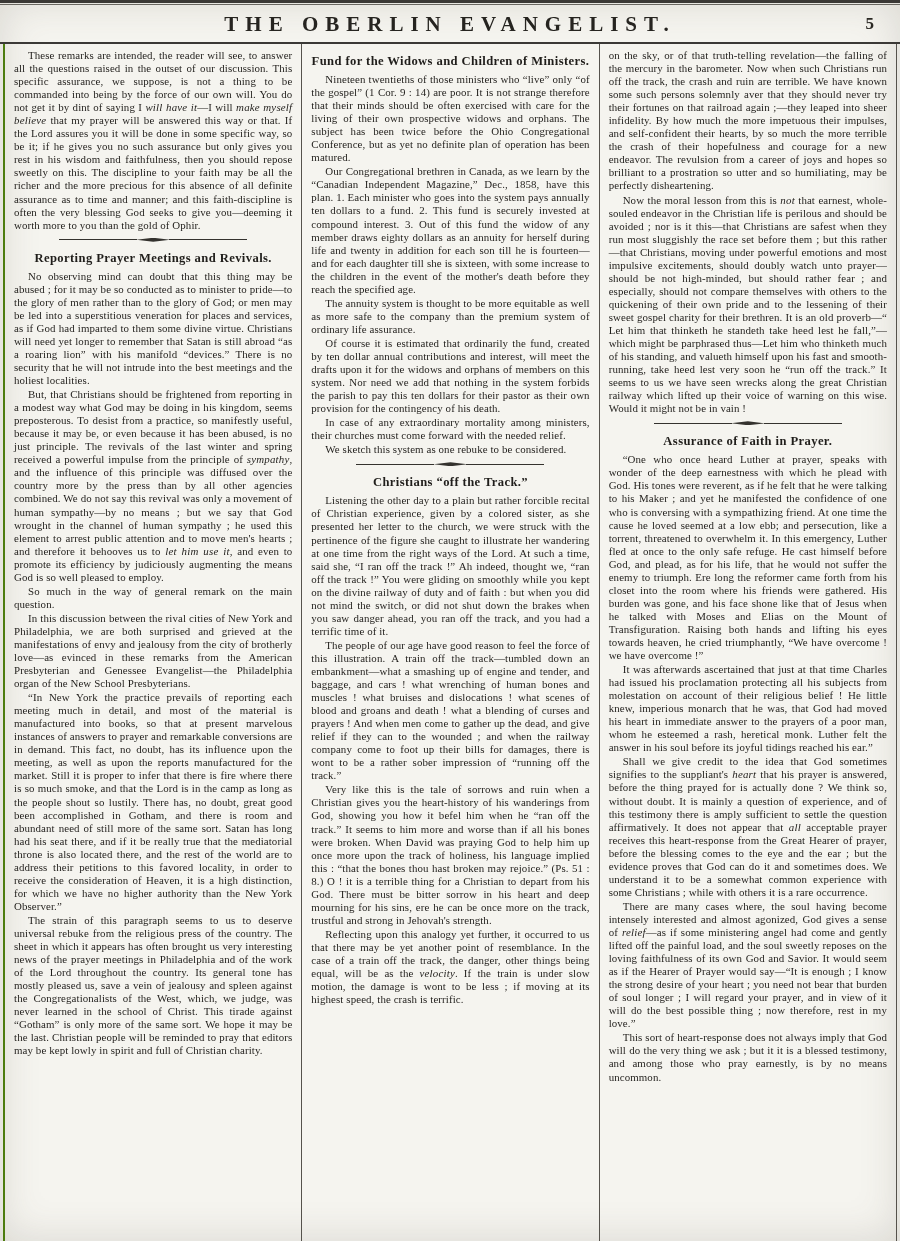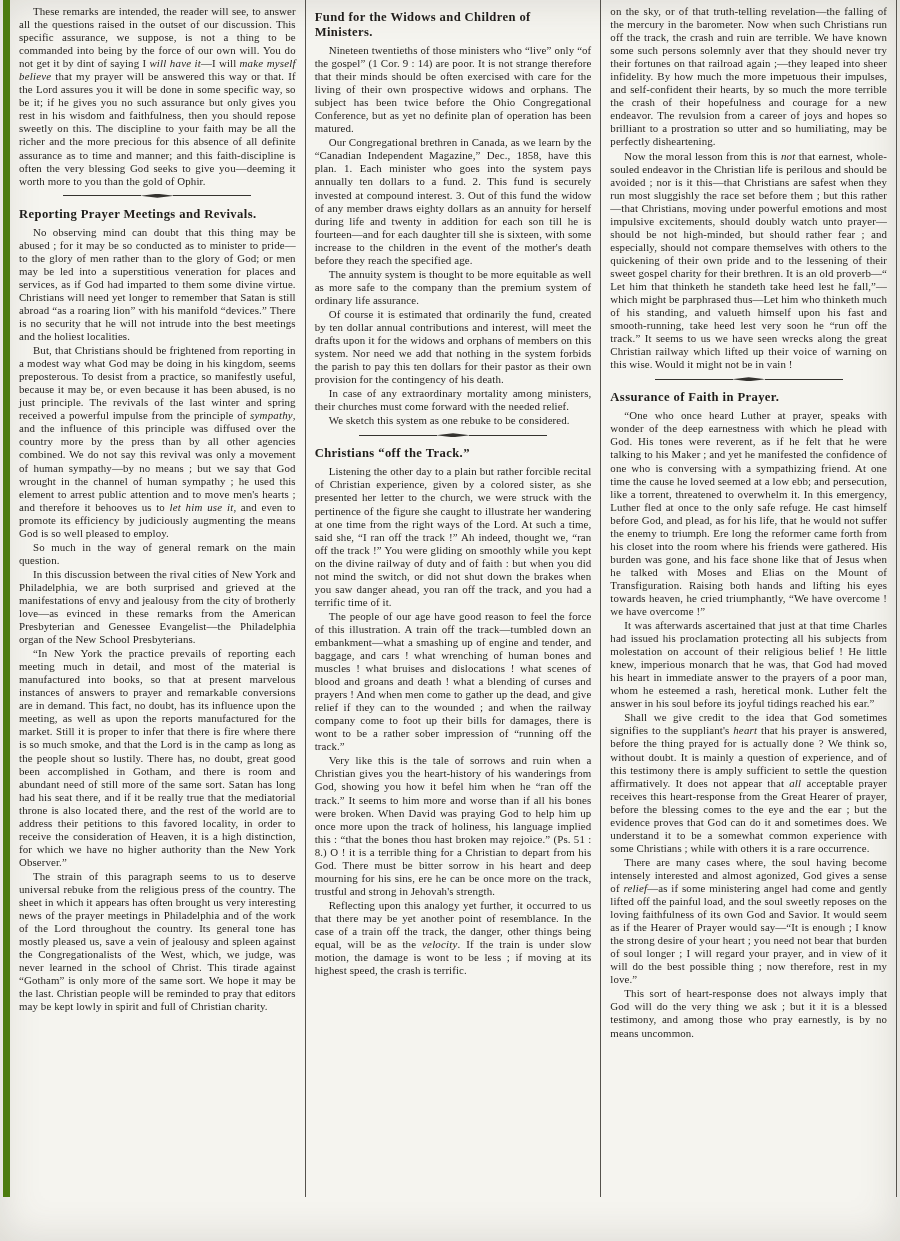--- a/index.html
+++ b/index.html
@@ -44,47 +44,51 @@
   }
   .column{
     flex:1 1 0;box-sizing:border-box;
     padding:5px 9px 0 9px;
     border-right:1px solid #55524c;
     overflow:hidden;
     text-align:justify;
     font-size:10.9px;line-height:13.05px;
     letter-spacing:0.1px;
   }
-  .column:first-child{border-left:7px solid #4d7c0f;}
+  .column:first-child{border-left:2px solid #4d7c0f;}
   .para{
     margin:0 0 1px 0;
     text-indent:14px;
   }
   .article-heading{
     font-size:12.6px;line-height:15px;
-    font-weight:bold;text-align:left;text-indent:0;
+    font-weight:bold;text-align:center;text-indent:0;
     margin:5px 0 4px 0;letter-spacing:0.4px;
   }
   .divider{
     display:flex;align-items:center;justify-content:center;
     height:12px;margin:2px 0 2px 0;
   }
   .divider-line{display:inline-block;width:78px;height:1px;background:#34322e;}
   .divider-diamond{
     display:inline-block;width:34px;height:4px;background:#34322e;
     clip-path:polygon(0 50%,50% 0,100% 50%,50% 100%);
     margin:0 -1px;
   }
   i{letter-spacing:0.2px;}
 </style>
 </head>
 <body>
 
 <div class="page">
 
+  <div class="masthead">
+    <div class="masthead-title">THE OBERLIN EVANGELIST.</div>
+    <div class="masthead-page-number">5</div>
+  </div>
 
   <div class="columns">
     <div class="column">
         <p class="para">These remarks are intended, the reader will see, to answer all the questions raised in the outset of our discussion.  This specific assurance, we suppose, is not a thing to be commanded into being by the force of our own will.  You do not get it by dint of saying I <i>will have it</i>—I will <i>make myself believe</i> that my prayer will be answered this way or that.  If the Lord assures you it will be done in some specific way, so be it; if he gives you no such assurance but only gives you rest in his wisdom and faithfulness, then you should repose sweetly on this.  The discipline to your faith may be all the richer and the more precious for this absence of all definite assurance as to time and manner; and this faith-discipline is often the very blessing God seeks to give you—deeming it worth more to you than the gold of Ophir.</p>
         <div class="divider">
           <span class="divider-line"></span>
           <span class="divider-diamond"></span>
           <span class="divider-line"></span>
         </div>
         <h2 class="article-heading">Reporting Prayer Meetings and Revivals.</h2>

